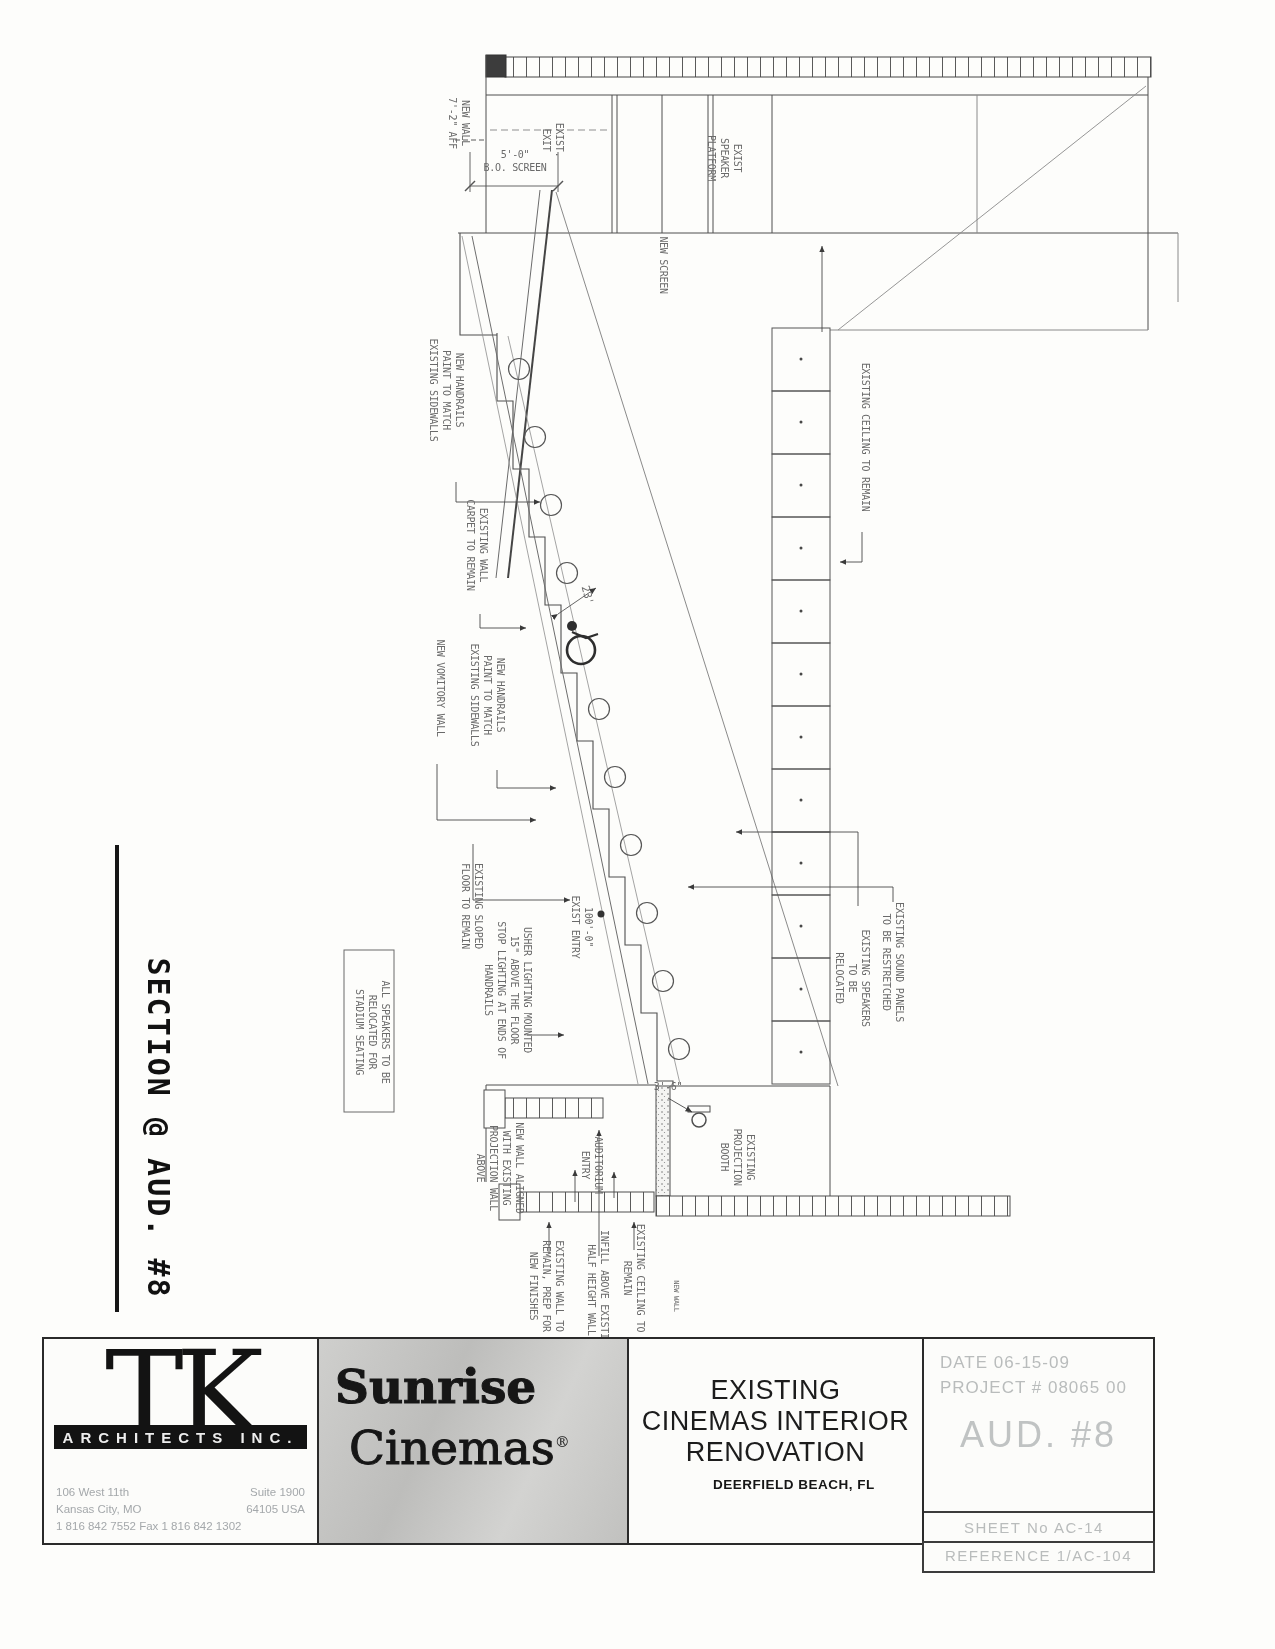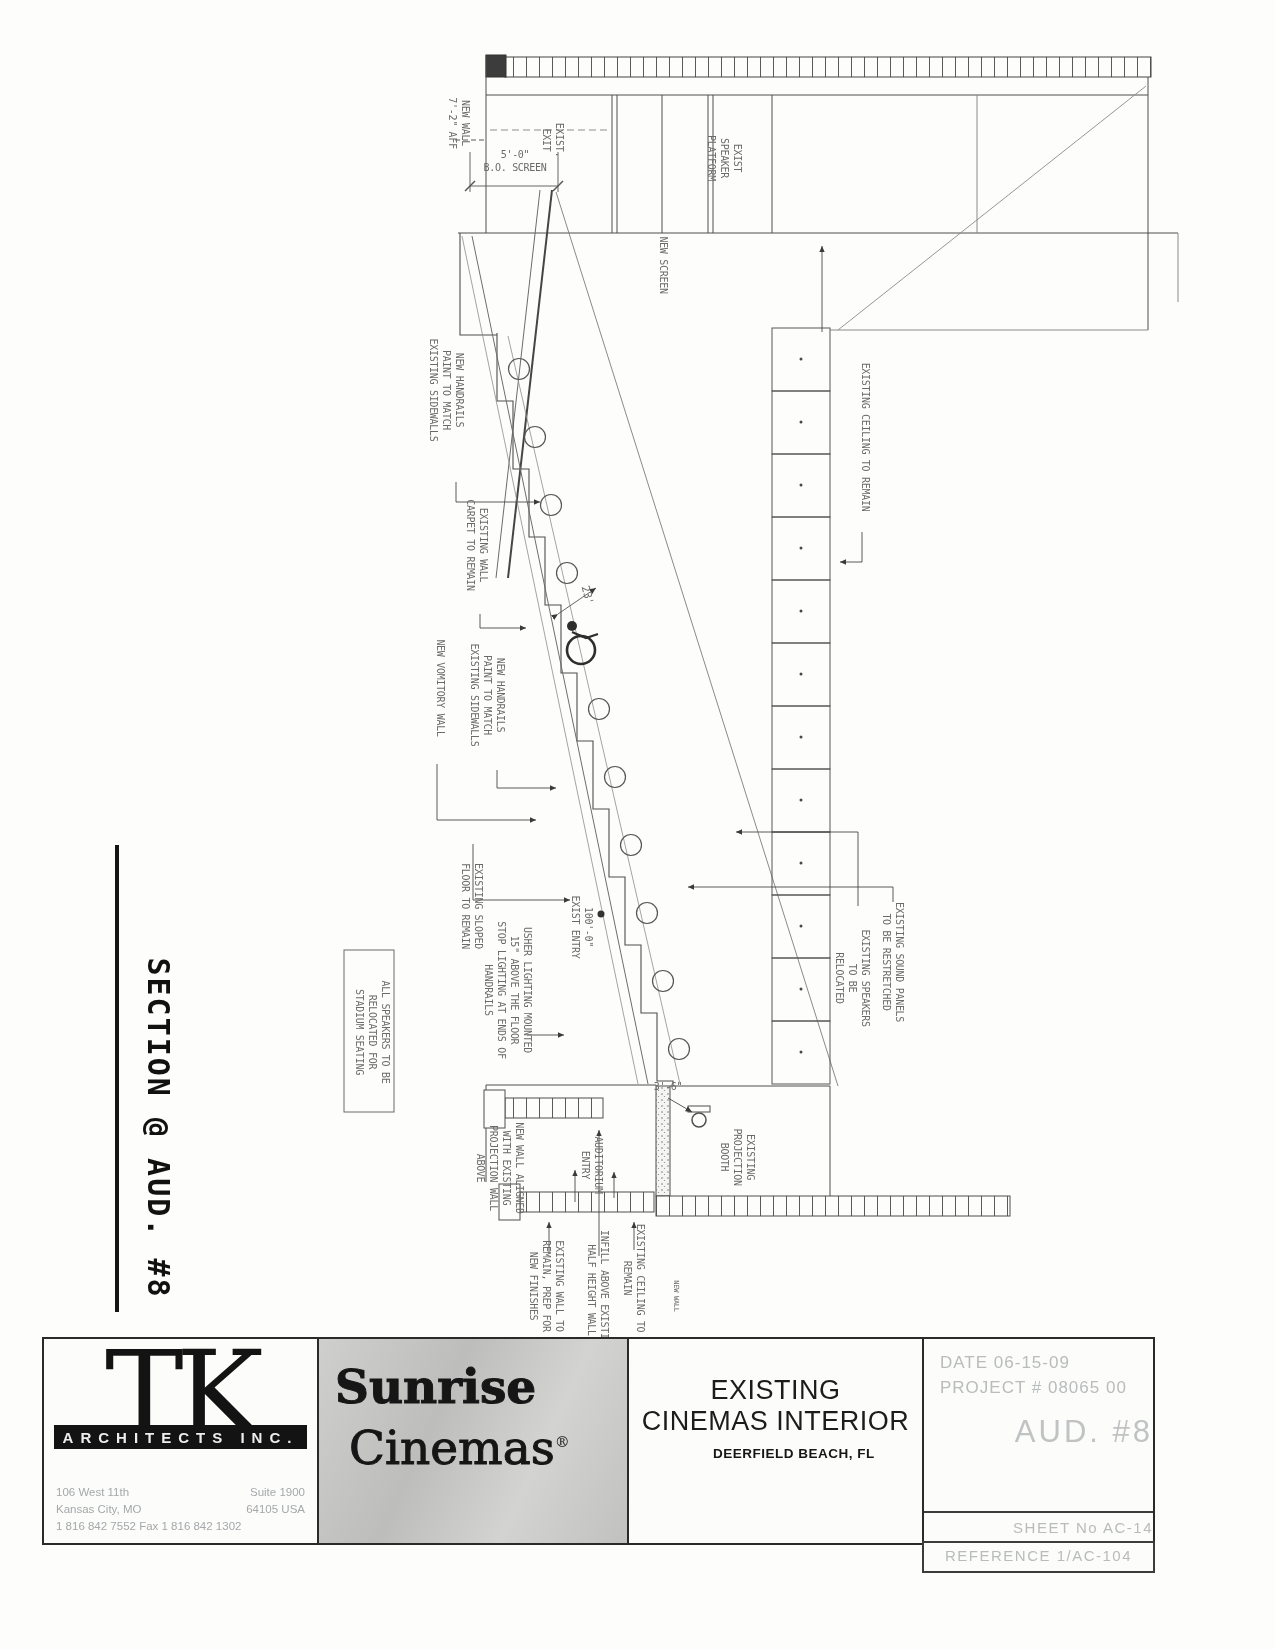--- a/index.html
+++ b/index.html
@@ -23,23 +23,23 @@
   .tk-row{display:flex;justify-content:space-between;}
   .brand-line1{margin:20px 0 0 16px;font-family:"DejaVu Serif",serif;font-weight:bold;
       font-size:47px;color:#161616;-webkit-text-stroke:1px #161616;}
   .brand-line2{margin:6px 0 0 30px;font-family:"DejaVu Serif",serif;font-weight:normal;
       font-size:47px;color:#161616;-webkit-text-stroke:1px #161616;}
   .brand-reg{font-size:15px;vertical-align:super;-webkit-text-stroke:0;}
   .proj-line{font-size:27px;line-height:31px;color:#1c1c1c;letter-spacing:0.5px;}
   .proj-loc{margin-top:9px;font-size:13.5px;font-weight:bold;color:#161616;letter-spacing:0.5px;margin-left:37px;}
   .meta-row{padding:14px 0 0 16px;font-size:17px;letter-spacing:1px;white-space:nowrap;}
   .meta-row.second{padding-top:5px;}
-  .meta-aud{margin-top:16px;text-align:right;font-size:31px;letter-spacing:3px;color:#c0c3c3;}
+  .meta-aud{margin-top:16px;text-align:center;font-size:36px;letter-spacing:3px;color:#c0c3c3;}
   .meta-sheet{position:absolute;left:0;right:0;bottom:0;height:30px;border-top:2px solid #3c3c3c;
-      text-align:right;font-size:15px;letter-spacing:1.5px;line-height:30px;}
+      text-align:left;font-size:15px;letter-spacing:1.5px;line-height:30px;padding-left:40px;}
   .meta-ref{position:absolute;left:-2px;right:-2px;bottom:-30px;height:28px;border:2px solid #3c3c3c;
       background:#fcfcfa;text-align:center;font-size:15px;letter-spacing:1.5px;line-height:26px;color:#b9bcbc;}
 </style>
 </head>
 <body>
 
 <div class="page">
 
 <svg id="dwg" width="1275" height="1649" viewBox="0 0 1275 1649">
   <defs>
@@ -240,20 +240,21 @@
   </div>
 
   <div class="cell c-brand">
     <div class="brand-line1">Sunrise</div>
     <div class="brand-line2"><span>Cinemas</span><span class="brand-reg">®</span></div>
   </div>
 
   <div class="cell c-proj">
     <div class="proj-line">EXISTING</div>
     <div class="proj-line">CINEMAS INTERIOR</div>
+    <div class="proj-line">RENOVATION</div>
     <div class="proj-loc">DEERFIELD BEACH, FL</div>
   </div>
 
   <div class="cell c-meta">
     <div class="meta-row">
       <span>DATE</span>&nbsp;<span>06-15-09</span>
     </div>
     <div class="meta-row second">
       <span>PROJECT #</span>&nbsp;<span>08065 00</span>
     </div>

